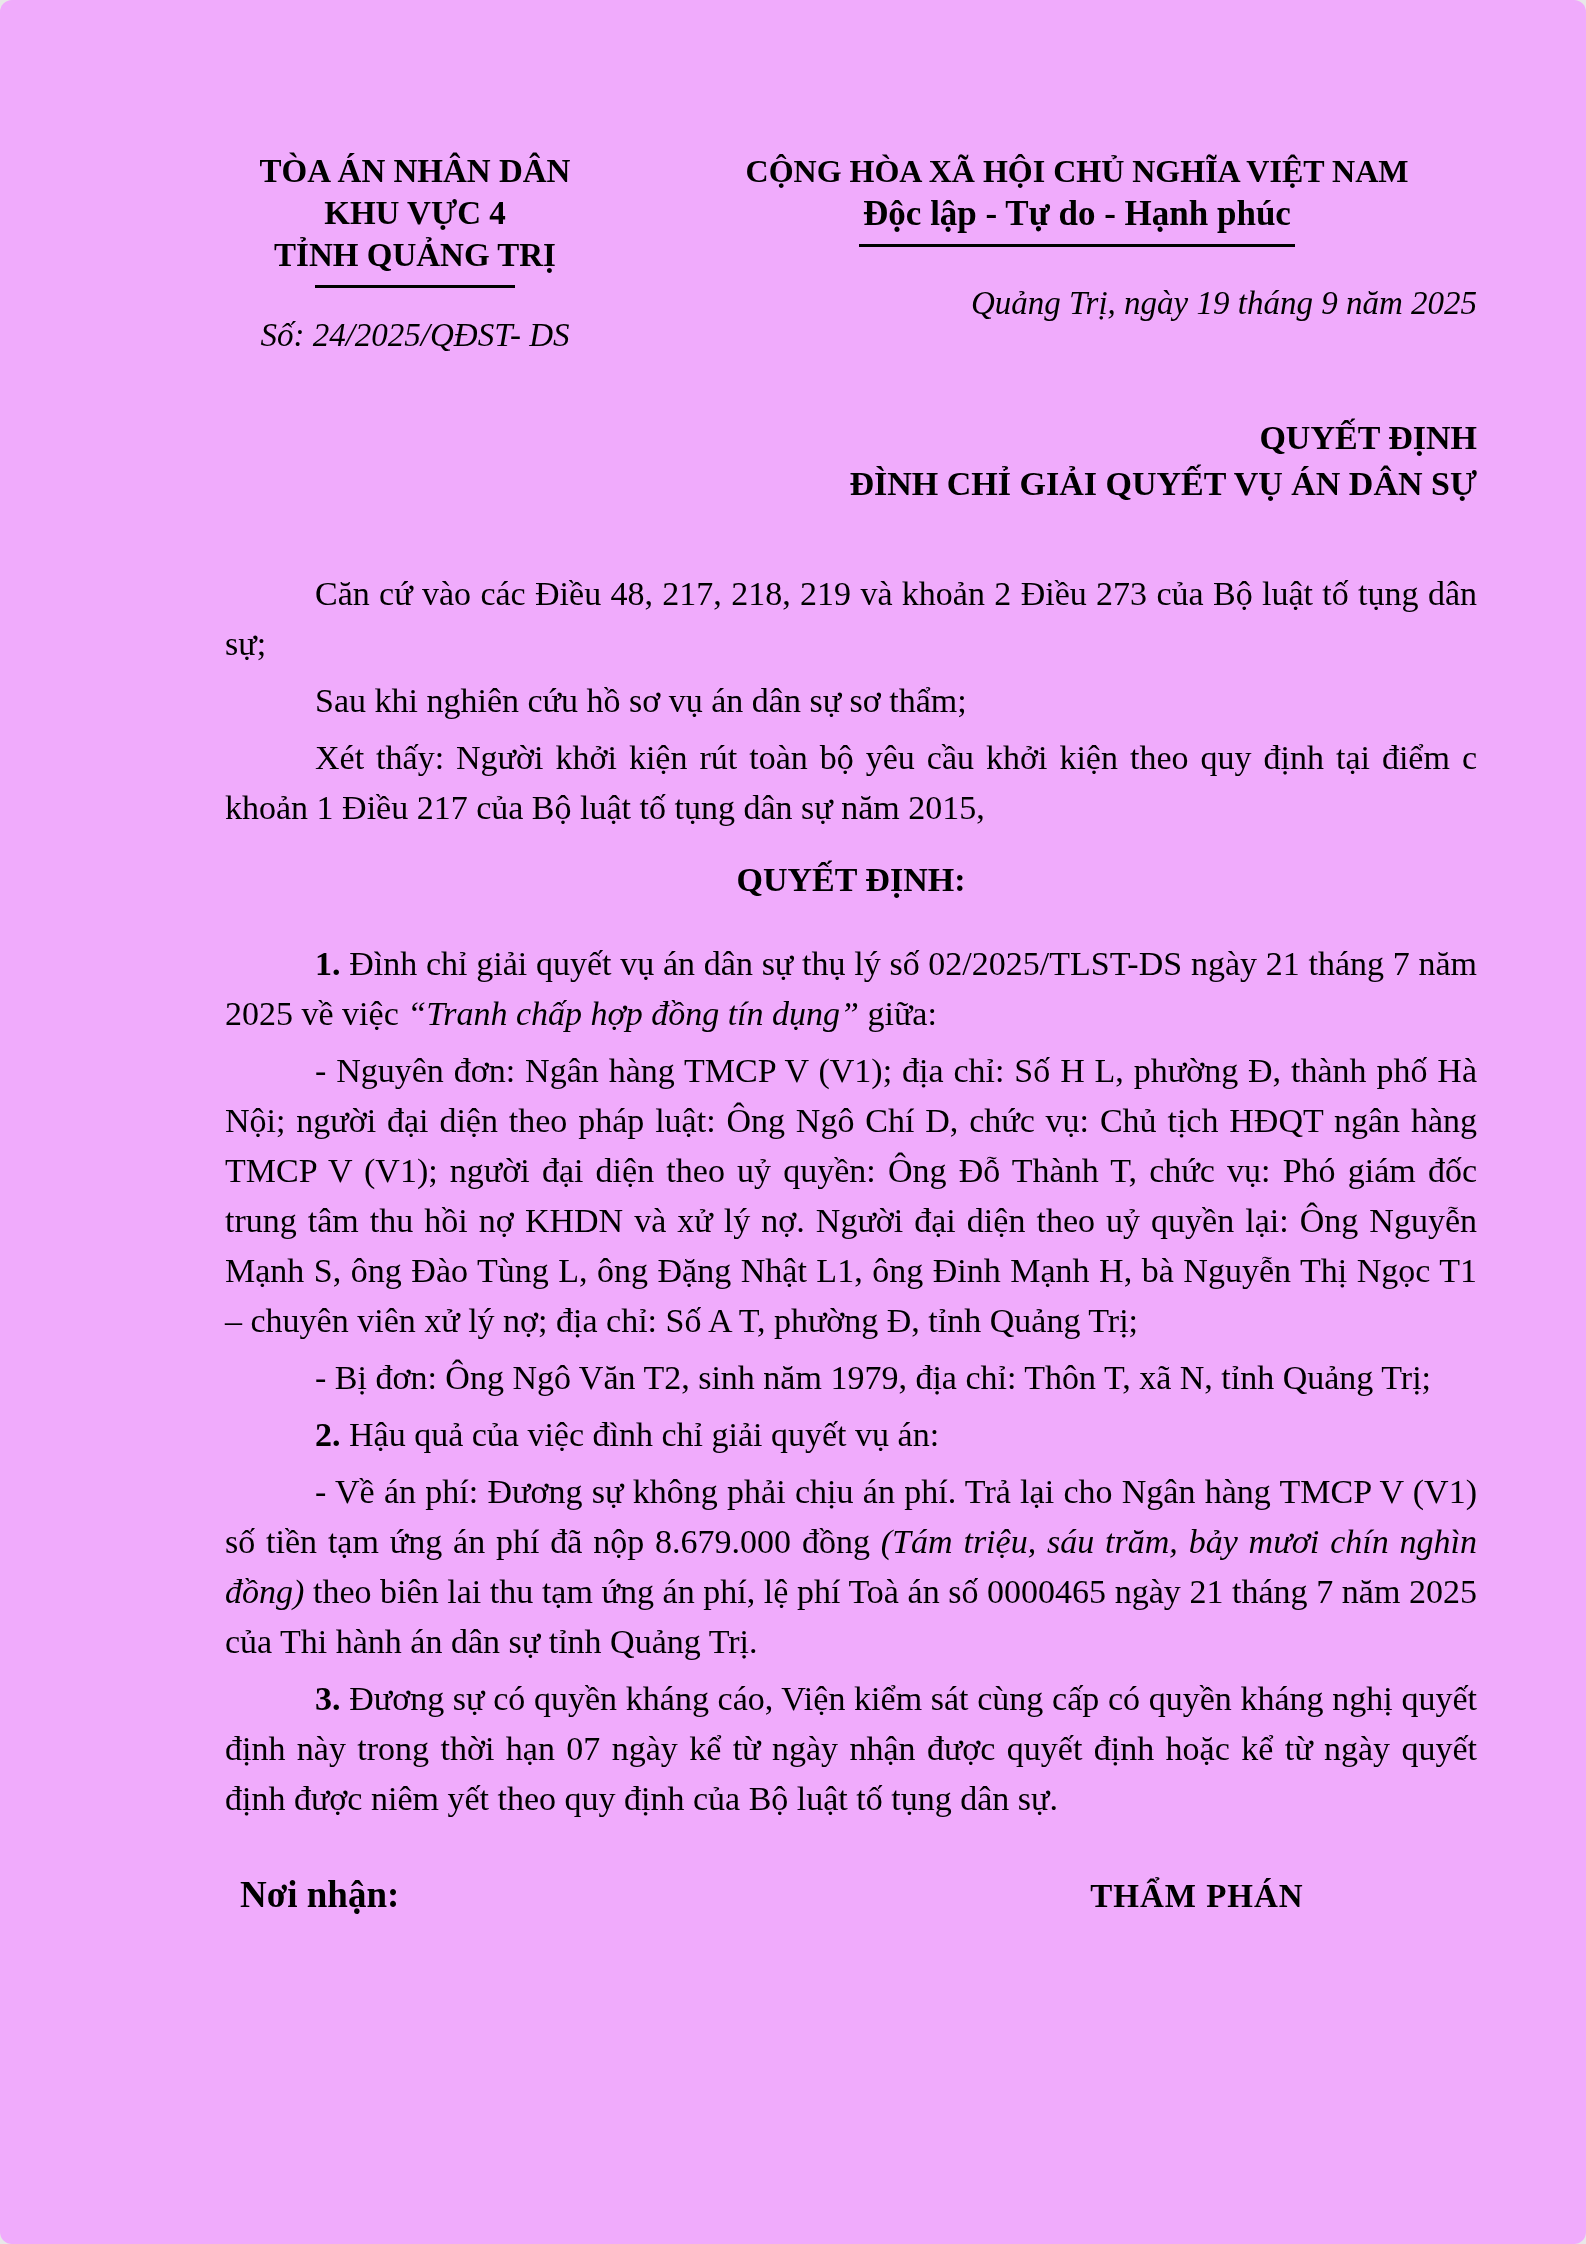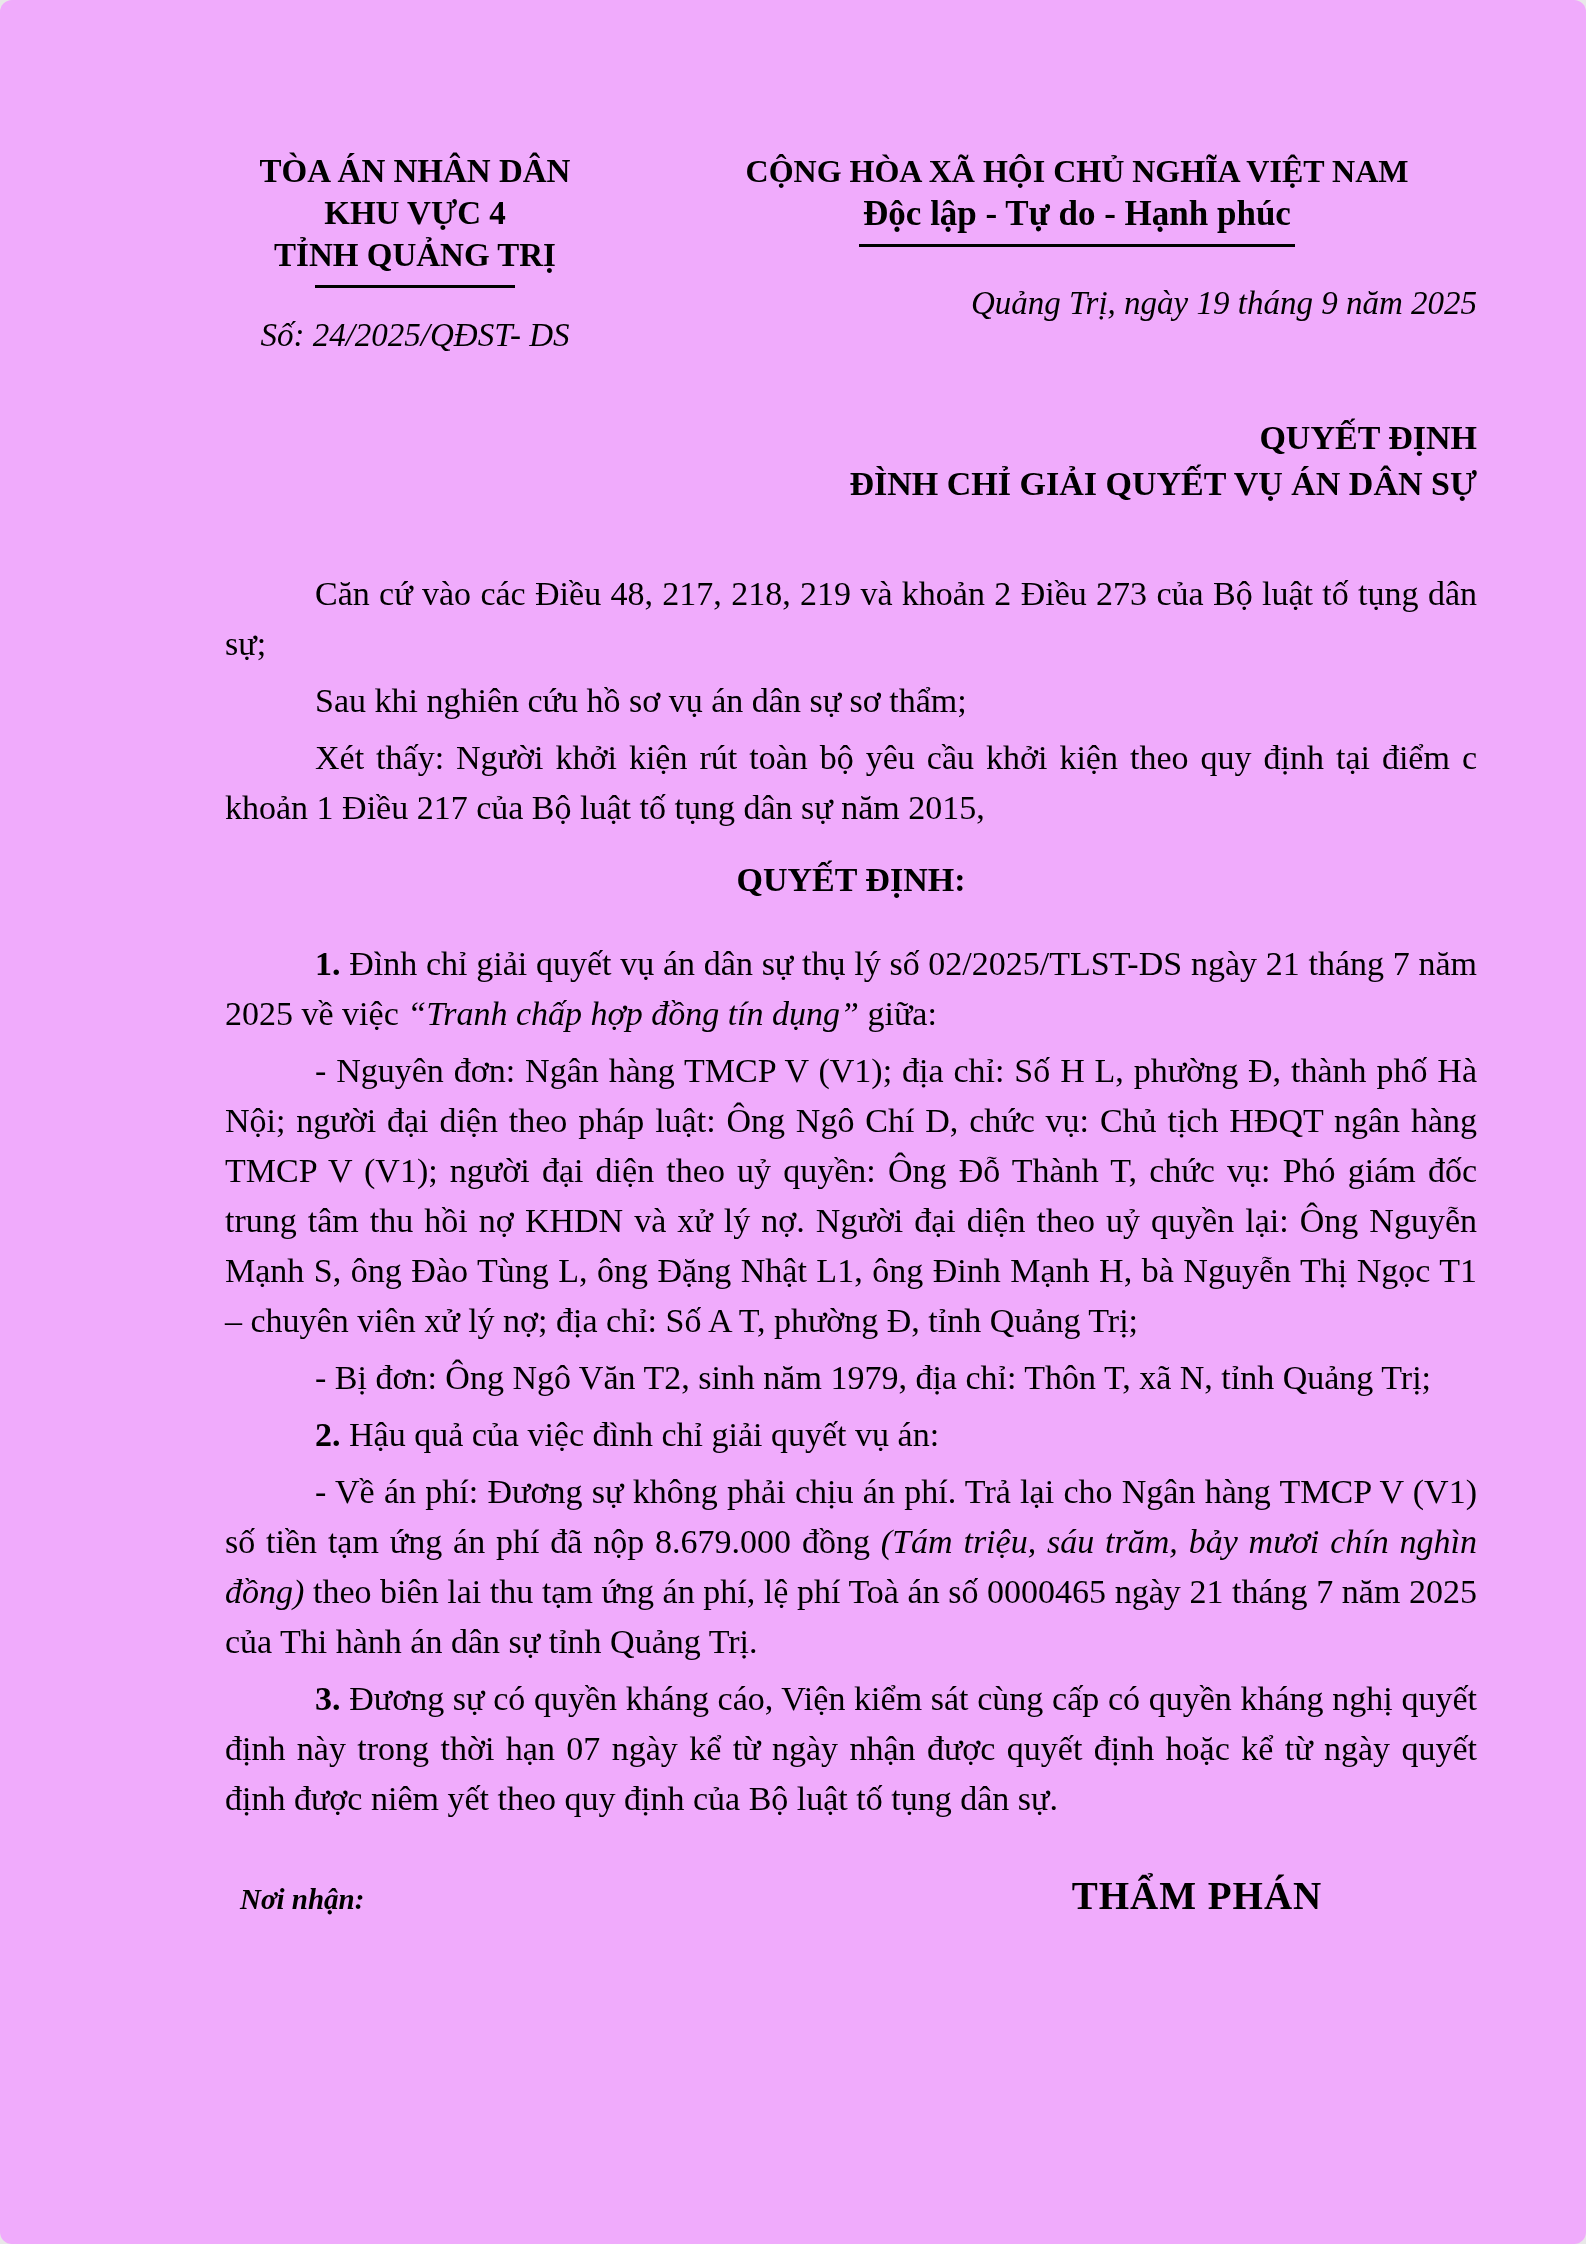--- a/index.html
+++ b/index.html
@@ -100,31 +100,30 @@
   
   .doc-footer {
     margin-top: 52px;
     display: flex;
     align-items: baseline;
     justify-content: space-between;
   }
   .recipients-label {
     margin-left: 15px;
     font-weight: bold;
-    font-style: italic;
-    font-size: 29px;
+    font-size: 37px;
     line-height: 38px;
   }
   .signer-block {
     width: 560px;
     text-align: center;
   }
   .signer-title {
     font-weight: bold;
-    font-size: 39px;
+    font-size: 33px;
     line-height: 40px;
     letter-spacing: 1px;
   }
 </style>
 </head>
 <body>
 
 <div class="page">
 
   <div class="header">

